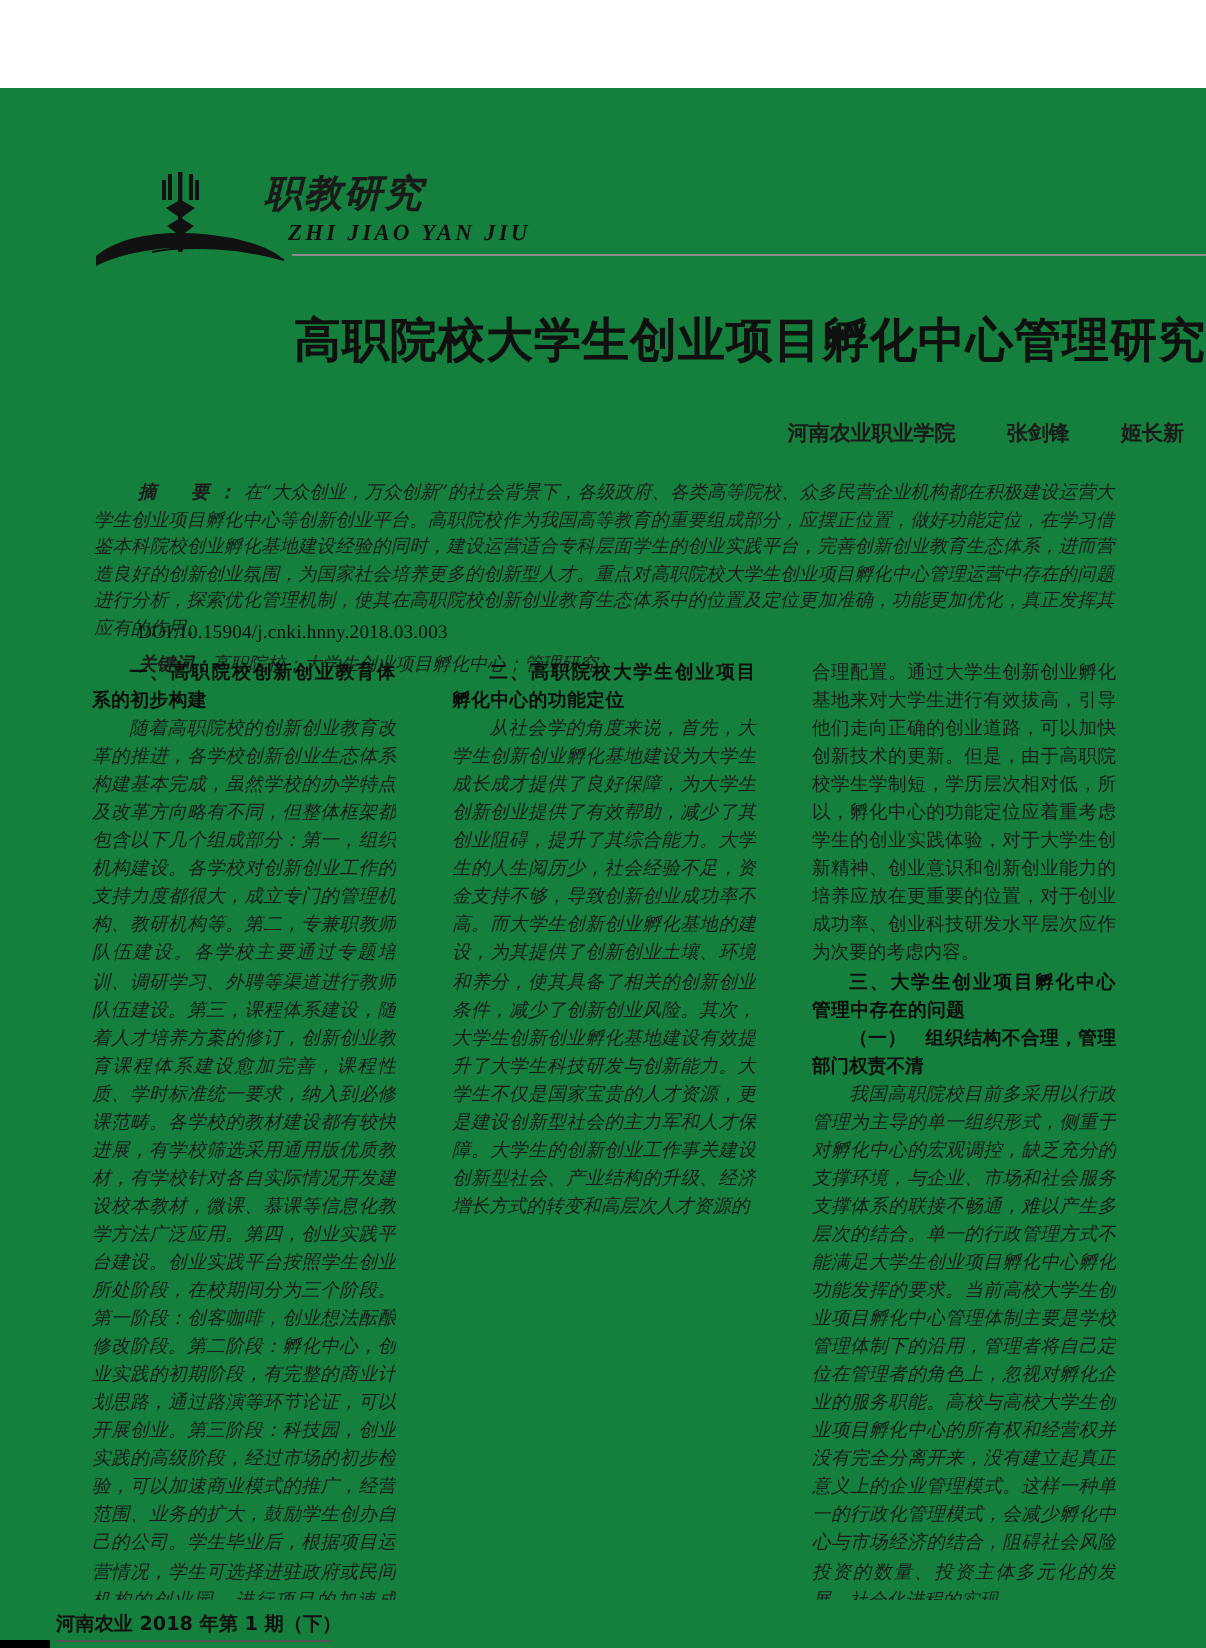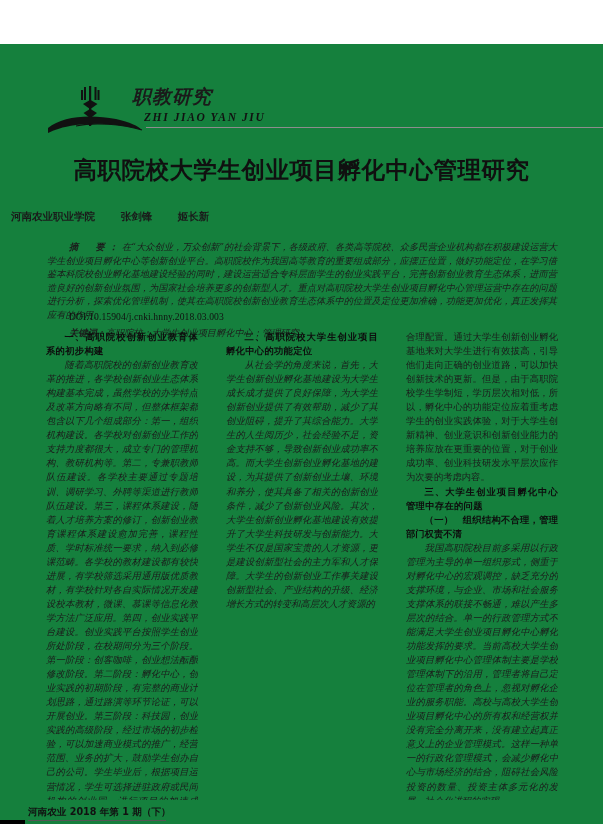--- a/index.html
+++ b/index.html
@@ -64,32 +64,32 @@
     left: 100px; top: 49px;
     width: 458px; height: 1px;
     background: #8d8d8d;
   }
 
   
   .doc-title {
     position: absolute;
     left: 0; top: 110px;
     width: 603px;
-    text-align: center;
+    text-align: right;
     font-size: 23.5px;
     font-weight: bold;
     color: #101010;
     letter-spacing: 0.5px;
     font-family: "DejaVu Sans", "Liberation Sans", sans-serif;
   }
   .authors {
     position: absolute;
     left: 0; top: 166px;
     width: 603px;
-    text-align: left;
+    text-align: right;
     font-size: 10.5px;
     font-weight: bold;
     color: #1a1a1a;
     font-family: "DejaVu Sans", "Liberation Sans", sans-serif;
   }
   .authors span { margin: 0 11px; }
 
   
   .abstract-block {
     position: absolute;

